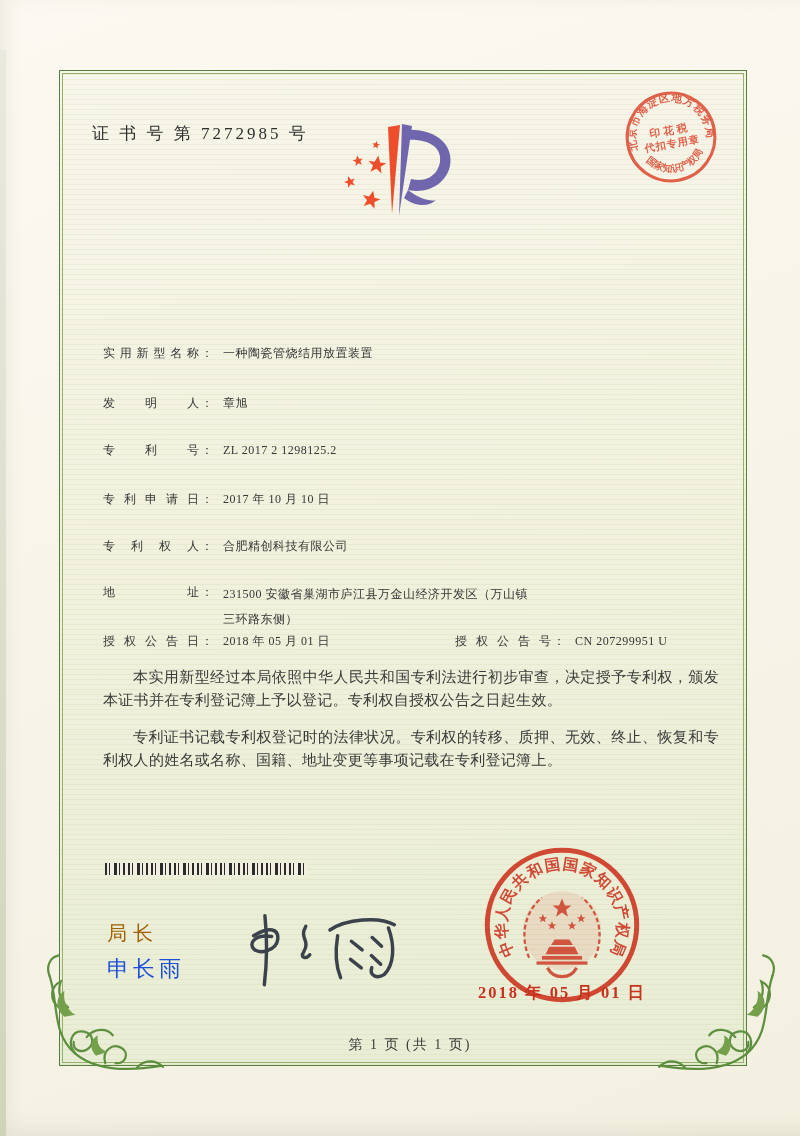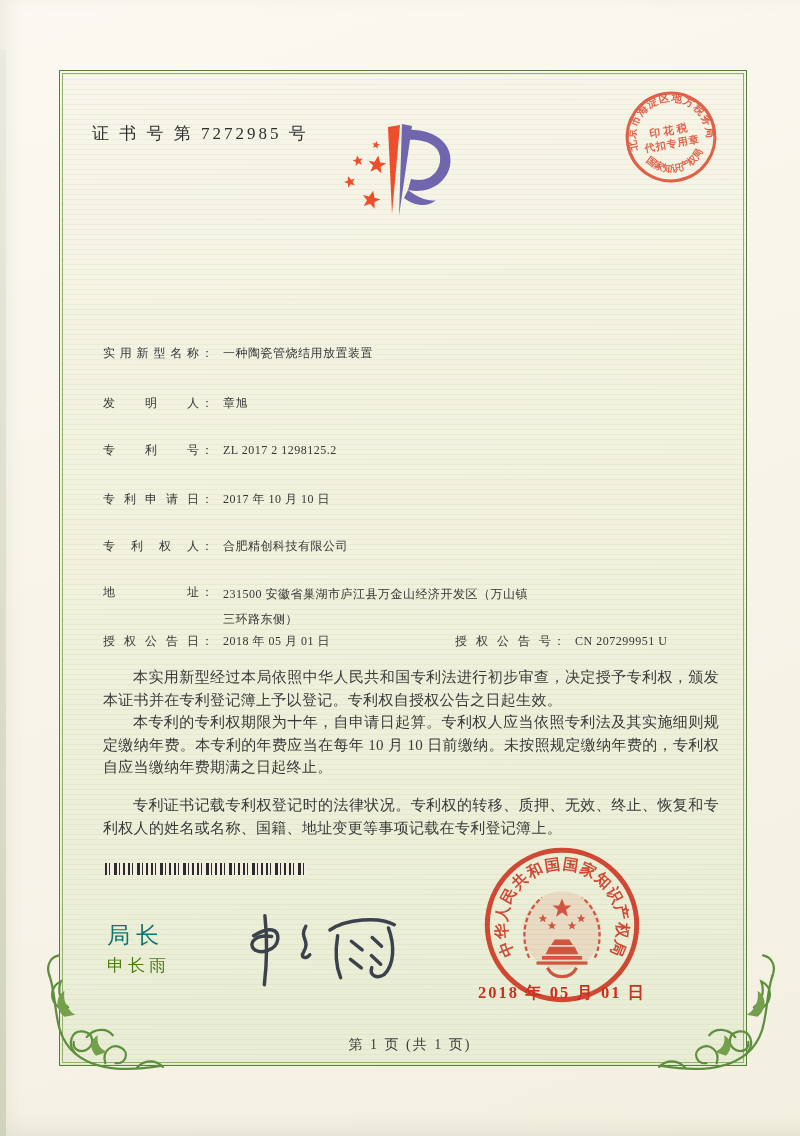--- a/index.html
+++ b/index.html
@@ -63,22 +63,22 @@
   .paras p.p3{margin-top:15px;}
   
   .barcode{
     position:absolute;left:105px;top:863px;width:202px;height:12px;
     background:repeating-linear-gradient(90deg,
       #2c2c2c 0 2px,#f2efe2 2px 4px,#2c2c2c 4px 5px,#f2efe2 5px 9px,
       #2c2c2c 9px 12px,#f2efe2 12px 14px,#2c2c2c 14px 15px,#f2efe2 15px 18px,
       #2c2c2c 18px 20px,#f2efe2 20px 23px);
   }
   
-  .director-title{position:absolute;left:107px;top:920px;font-size:23px;letter-spacing:6px;color:#0f766e;}
-  .director-name{position:absolute;left:107px;top:954px;font-size:17px;letter-spacing:4px;color:#4d7c0f;}
+  .director-title{position:absolute;left:107px;top:920px;font-size:20px;letter-spacing:6px;color:#a16207;}
+  .director-name{position:absolute;left:107px;top:954px;font-size:22px;letter-spacing:4px;color:#1d4ed8;}
   .signature{position:absolute;left:233px;top:900px;width:180px;height:92px;transform:rotate(-2deg);}
   
   .seal{position:absolute;left:480px;top:843px;width:164px;height:164px;opacity:.9;mix-blend-mode:multiply;}
   .seal-date{
     position:absolute;left:474px;top:982px;width:176px;text-align:center;
     color:#c9321f;font-size:16.5px;font-weight:600;letter-spacing:2px;
   }
   
   .tax-stamp{position:absolute;left:622px;top:88px;width:98px;height:98px;transform:rotate(-10deg);opacity:.88;mix-blend-mode:multiply;}
   
@@ -182,21 +182,20 @@
     <span class="fvalue">2018 年 05 月 01 日</span>
     <span class="grant-no-group">
       <span class="flabel">授权公告号</span>
         <span class="fcolon">：</span>
       <span class="fvalue">CN 207299951 U</span>
     </span>
   </div>
 
   <div class="paras">
     <p>本实用新型经过本局依照中华人民共和国专利法进行初步审查，决定授予专利权，颁发本证书并在专利登记簿上予以登记。专利权自授权公告之日起生效。</p>
-    <p>本专利的专利权期限为十年，自申请日起算。专利权人应当依照专利法及其实施细则规定缴纳年费。本专利的年费应当在每年 10 月 10 日前缴纳。未按照规定缴纳年费的，专利权自应当缴纳年费期满之日起终止。</p>
     <p class="p3">专利证书记载专利权登记时的法律状况。专利权的转移、质押、无效、终止、恢复和专利权人的姓名或名称、国籍、地址变更等事项记载在专利登记簿上。</p>
   </div>
 
   <div class="barcode"></div>
 
   <div class="director-title">局长</div>
   <div class="director-name">申长雨</div>
   <svg class="signature" viewBox="0 0 240 110">
     <g fill="none" stroke="#2c3340" stroke-width="4.6" stroke-linecap="round" stroke-linejoin="round" opacity="0.92">
       <path d="M28,38 C50,26 62,30 60,44 C58,58 36,64 28,56 C20,48 30,36 52,40"></path>

